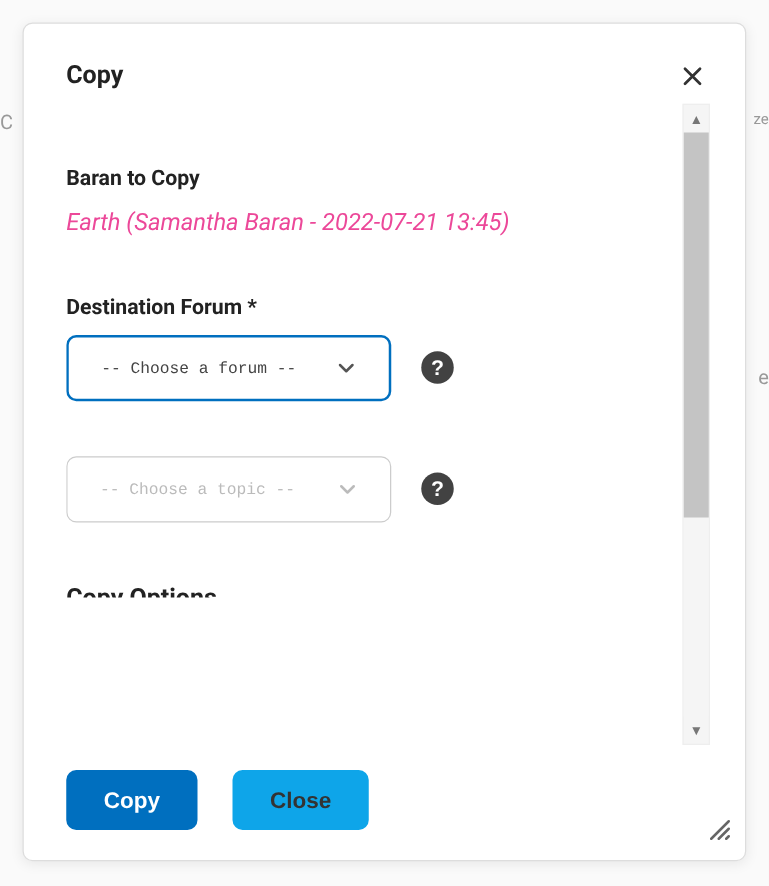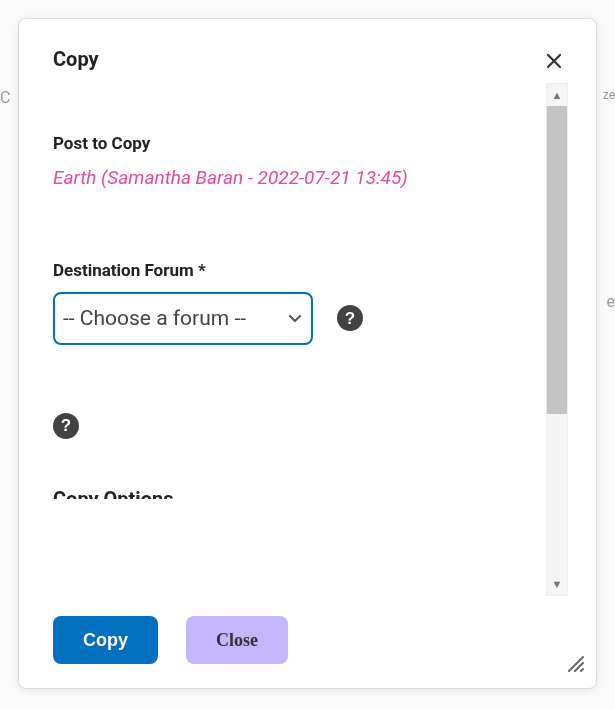--- a/index.html
+++ b/index.html
@@ -77,21 +77,21 @@
       flex: 1;
       min-height: 0;
       gap: 8px;
     }
     .dialog-body {
       flex: 1;
       overflow: hidden;
       padding-right: 6px;
     }
     .section {
-      margin-top: 68px;
+      margin-top: 44px;
     }
     .section-first {
       margin-top: 50px;
     }
     .label {
       font-size: 17px;
       font-weight: 700;
       color: #222;
       margin-bottom: 12px;
       display: block;
@@ -107,24 +107,25 @@
       align-items: center;
       gap: 24px;
     }
     .select {
       width: 260px;
       height: 53px;
       border-radius: 8px;
       display: flex;
       align-items: center;
       justify-content: space-between;
-      padding: 0 8px;
-      font-size: 21px;
+      padding: 0 26px;
+      font-size: 13px;
       cursor: pointer;
       background: #fff;
+      font-family: Liberation Mono, monospace;
     }
     .select-active {
       border: 2px solid #006fbf;
       color: #444;
     }
     .select-inactive {
       border: 1px solid #ccc;
       color: #bbb;
     }
     .chevron {
@@ -166,23 +167,22 @@
       border: none;
       font-size: 18px;
       font-weight: 700;
       cursor: pointer;
     }
     .btn-primary {
       background: #006fbf;
       color: #fff;
     }
     .btn-secondary {
-      background: #c4b5fd;
+      background: #0ea5e9;
       color: #333;
-      font-family: Liberation Serif, serif;
     }
     .resize-handle {
       position: absolute;
       right: 12px;
       bottom: 12px;
       cursor: nwse-resize;
       color: #666;
     }
     .scrollbar {
       width: 22px;
@@ -232,39 +232,45 @@
       <svg width="20" height="20" viewBox="0 0 20 20">
           <path d="M4 4 L16 16 M16 4 L4 16" stroke="#333" stroke-width="2.2" fill="none" stroke-linecap="round"></path>
         </svg>
     </button>
   </div>
 
   <div class="dialog-body-wrap">
     <div class="dialog-body">
 
       <div class="section section-first">
-        <div class="label">Post to Copy</div>
+        <div class="label">Baran to Copy</div>
         <div class="post-value">Earth (Samantha Baran - 2022-07-21 13:45)</div>
       </div>
 
       <div class="section">
         <div class="label">Destination Forum *</div>
         <div class="control-row">
           <div class="select select-active">
             <span>-- Choose a forum --</span>
             <svg class="chevron" width="16" height="16" viewBox="0 0 16 16">
                 <path d="M3 6 L8 11 L13 6" stroke="#555" stroke-width="2" fill="none" stroke-linecap="round" stroke-linejoin="round"></path>
               </svg>
           </div>
           <button class="help-btn">?</button>
         </div>
       </div>
 
       <div class="section">
         <div class="control-row">
+          <div class="select select-inactive">
+            <span>-- Choose a topic --</span>
+            <svg class="chevron" width="16" height="16" viewBox="0 0 16 16">
+                <path d="M3 6 L8 11 L13 6" stroke="#bbb" stroke-width="2" fill="none" stroke-linecap="round" stroke-linejoin="round"></path>
+              </svg>
+          </div>
           <button class="help-btn">?</button>
         </div>
       </div>
 
       <div class="cutoff-text">Copy Options</div>
     </div>
 
     <div class="scrollbar">
       <div class="scroll-arrow">▲</div>
       <div class="scroll-track">

